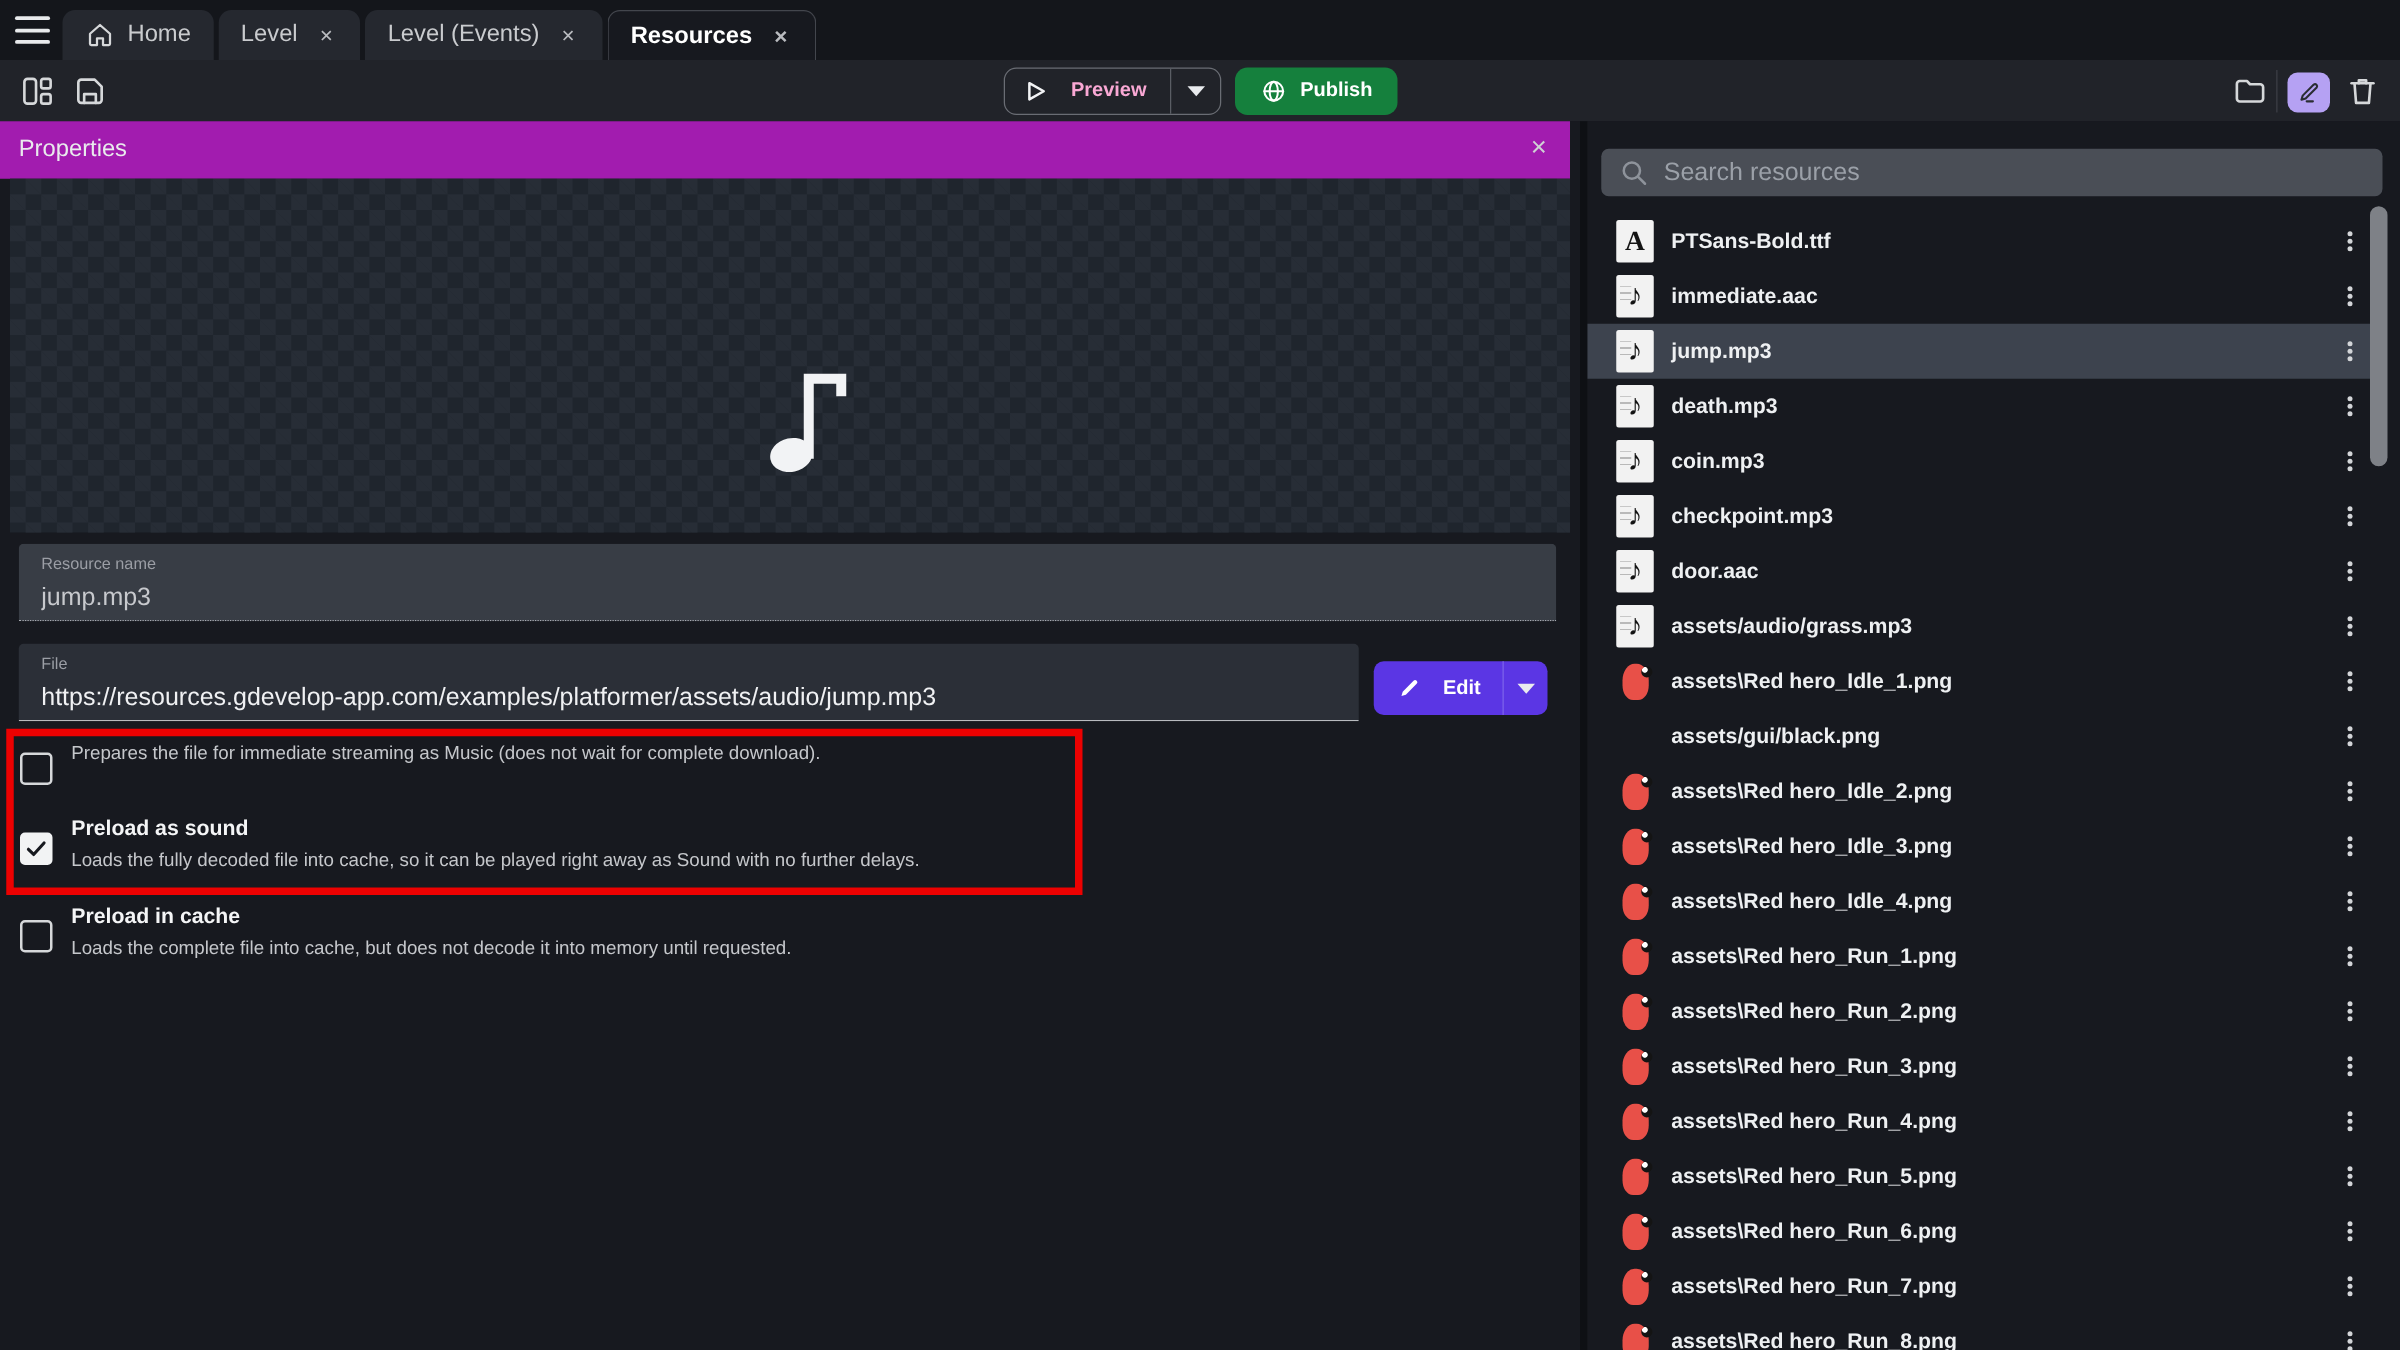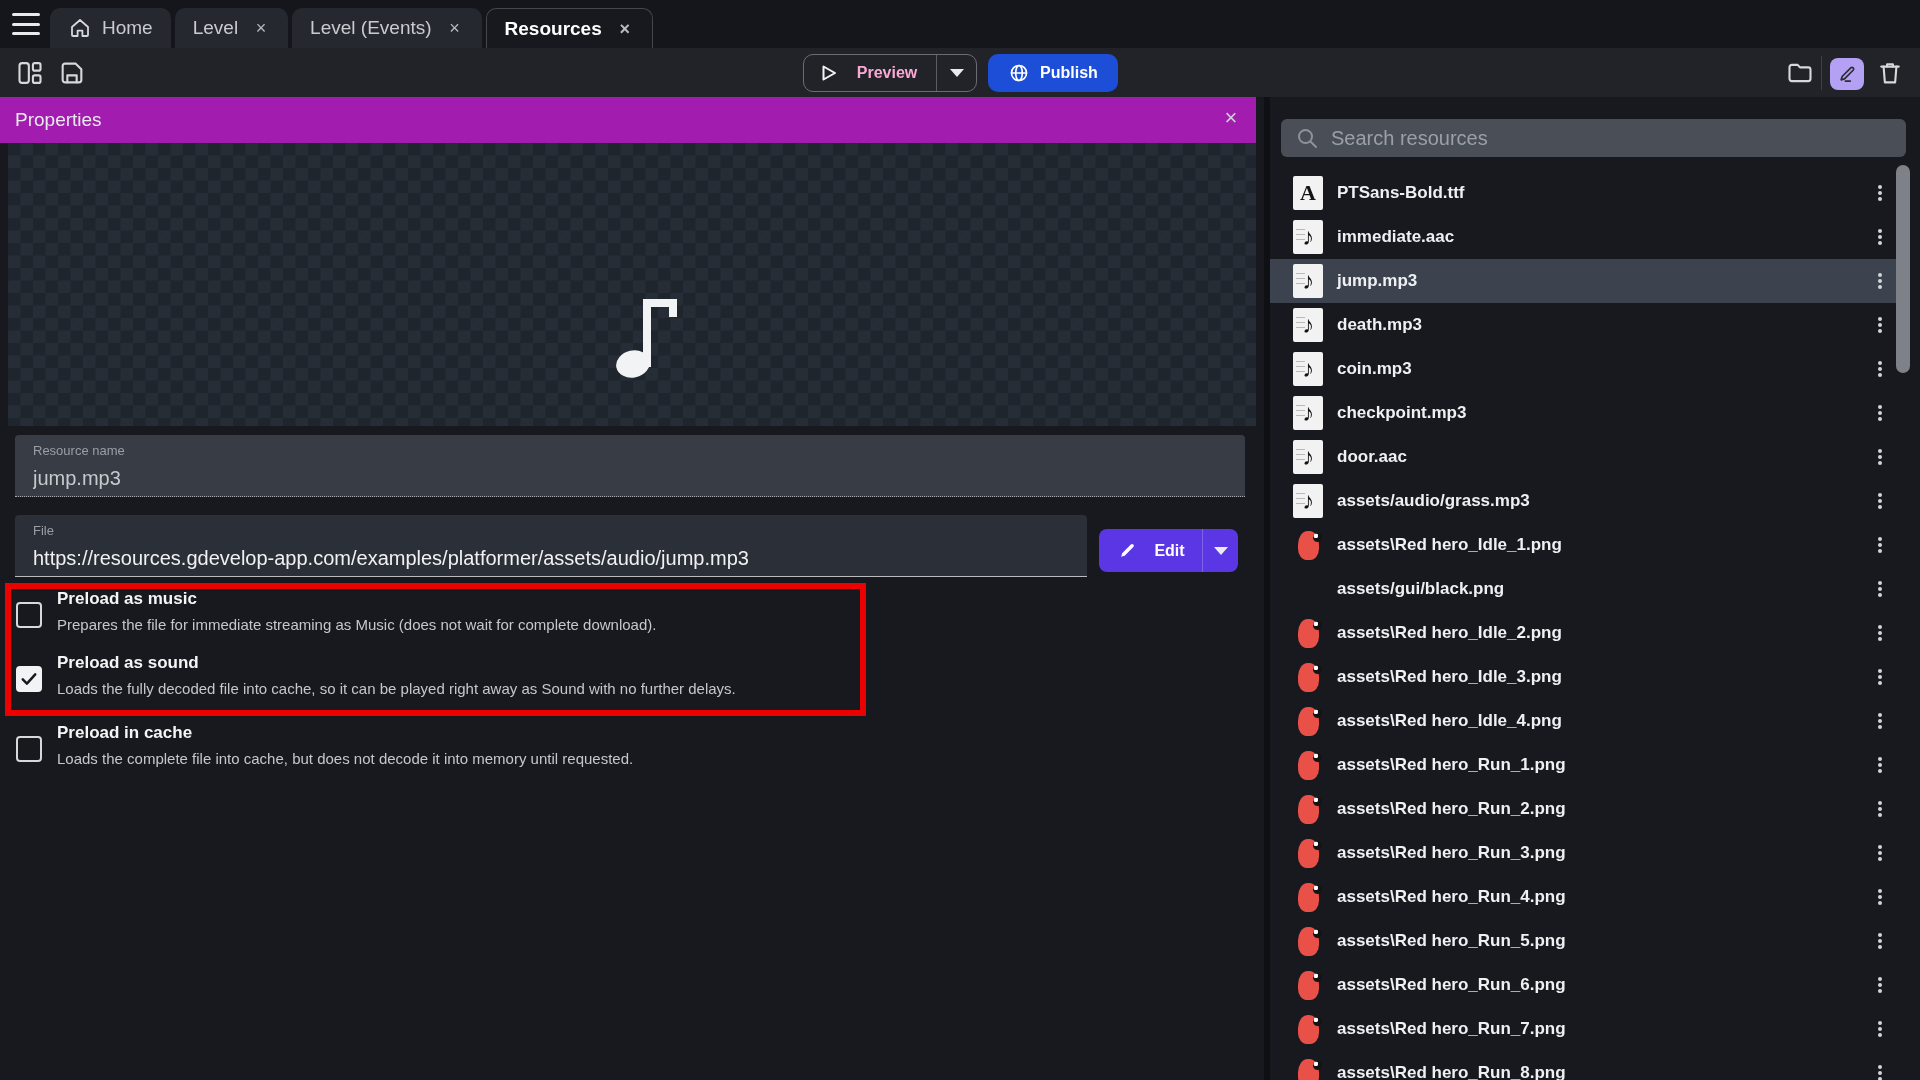--- a/index.html
+++ b/index.html
@@ -19,21 +19,21 @@
 
   
   .toolbar{position:absolute;left:0;top:48px;width:1920px;height:49px;background:#212329;}
   .tb-ic{position:absolute;width:28px;height:28px;top:11px;cursor:pointer;}
   .tb-sep{position:absolute;top:8px;width:1px;height:34px;background:#3c3f46;}
   .btn-preview{position:absolute;left:803px;top:6px;width:174px;height:38px;border:1px solid #6a6d74;border-radius:10px;display:flex;align-items:center;background:transparent;color:#f9a8d4;cursor:pointer;}
   .btn-preview .lab{flex:1;text-align:center;font-size:16px;font-weight:bold;}
   .btn-preview .play{width:18px;height:18px;margin-left:16px;}
   .btn-preview .split{width:40px;height:100%;border-left:1px solid #5a5d64;display:flex;align-items:center;justify-content:center;}
   .caret{width:0;height:0;border-left:7px solid transparent;border-right:7px solid transparent;border-top:8px solid #e9ebee;}
-  .btn-publish{position:absolute;left:988px;top:6px;width:130px;height:38px;border-radius:10px;background:#1d4ed8;display:flex;align-items:center;justify-content:center;gap:10px;color:#fff;font-size:16px;font-weight:bold;cursor:pointer;}
+  .btn-publish{position:absolute;left:988px;top:6px;width:130px;height:38px;border-radius:10px;background:#15803d;display:flex;align-items:center;justify-content:center;gap:10px;color:#fff;font-size:16px;font-weight:bold;cursor:pointer;}
   .pencil-toggle{position:absolute;left:1830px;top:10px;width:34px;height:32px;border-radius:8px;background:#b5a1f3;display:flex;align-items:center;justify-content:center;cursor:pointer;}
 
   
   .main{position:absolute;left:0;top:97px;width:1264px;height:983px;background:#17191f;}
   .props-header{position:absolute;left:0;top:0;width:1256px;height:46px;background:#a21caf;}
   .props-title{position:absolute;left:15px;top:12px;font-size:19px;color:#e9ebed;}
   .props-close{position:absolute;right:14px;top:10px;width:22px;height:22px;color:#cfd1d4;font-size:22px;line-height:22px;text-align:center;cursor:pointer;}
   .props-close::before{content:"\00D7";}
   .checker{position:absolute;left:8px;top:46px;width:1248px;height:283px;background-color:#1f252d;
     background-image:linear-gradient(45deg,#272d36 25%,transparent 25%,transparent 75%,#272d36 75%),
@@ -205,21 +205,20 @@
       <span class="split">
           <span class="caret"></span>
         </span>
     </div>
 
     <div id="opts">
         <div class="opt" style="top: 491px;">
     <span class="cbx">
       
     </span>
-    <div class="opt-title">Preload as music</div>
     <div class="opt-desc">Prepares the file for immediate streaming as Music (does not wait for complete download).</div>
   </div>
         <div class="opt" style="top: 555px;">
     <span class="cbx checked">
       <svg width="20" height="20" viewBox="0 0 24 24" style="fill:none;stroke:#17191f;stroke-width:3;stroke-linecap:round;stroke-linejoin:round">
               <path d="M4.5 12.5l5 5 10-11"></path>
             </svg>
     </span>
     <div class="opt-title">Preload as sound</div>
     <div class="opt-desc">Loads the fully decoded file into cache, so it can be played right away as Sound with no further delays.</div>

